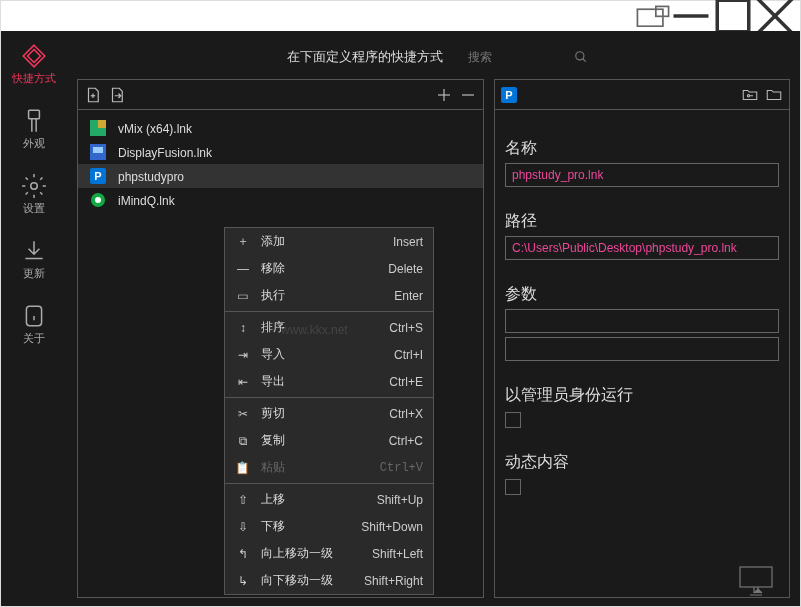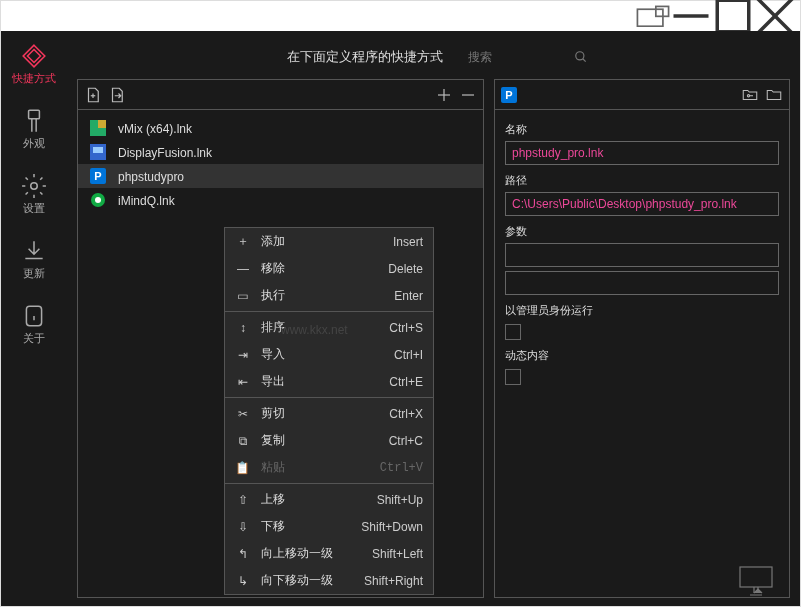--- a/index.html
+++ b/index.html
@@ -32,21 +32,21 @@
 .listitem .licon { width: 16px; height: 16px; display: flex; align-items: center; justify-content: center; }
 .contextmenu { position: absolute; left: 223px; top: 196px; background: #2a2a2a; border: 1px solid #555; width: 210px; z-index: 10; }
 .menuitem { display: flex; align-items: center; padding: 5px 10px; gap: 10px; color: #ddd; font-size: 12px; }
 .menuitem.disabled { color: #666; }
 .menuitem .micon { width: 16px; display: flex; justify-content: center; color: #ccc; }
 .menuitem .mlabel { flex: 1; }
 .menuitem .mshort { color: #ccc; text-align: right; }
 .menuitem.disabled .mshort { color: #666; font-family: Liberation Mono, monospace; }
 .menusep { height: 1px; background: #555; margin: 2px 0; }
 .form { padding: 8px 10px; display: flex; flex-direction: column; gap: 4px; color: #ddd; }
-.form .flabel { font-size: 11px; margin-top: 4px; }
+.form .flabel { font-size: 16px; margin-top: 20px; }
 .form .finput { border: 1px solid #666; background: transparent; color: #ec4899; padding: 4px 6px; font-size: 12px; height: 24px; overflow: hidden; white-space: nowrap; }
 .form .fcheck { border: 1px solid #666; width: 16px; height: 16px; margin-top: 2px; }
 .footer { position: absolute; right: 22px; bottom: 6px; color: #777; }
 .footer svg { width: 44px; height: 34px; }
 .watermark { position: absolute; left: 280px; top: 292px; color: #555; font-size: 12px; opacity: 0.6; pointer-events: none; z-index: 20; }
 .picon { width: 16px; height: 16px; background: #0074d9; color: #fff; font-size: 11px; font-weight: bold; display: flex; align-items: center; justify-content: center; border-radius: 2px; }
 </style>
 </head>
 <body>
 

